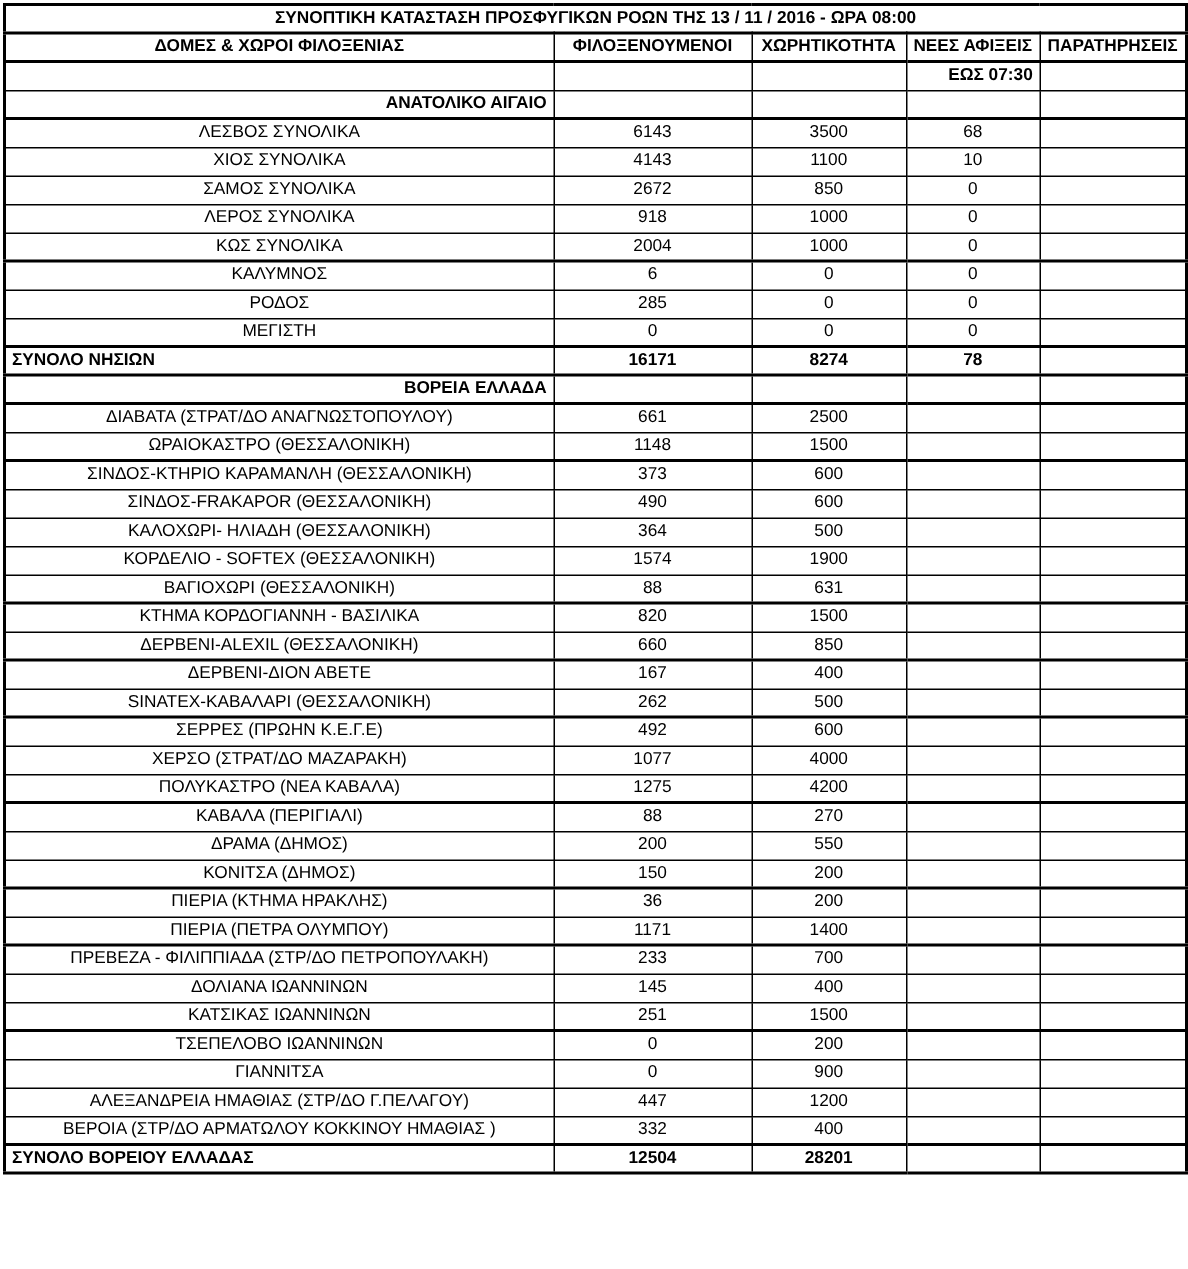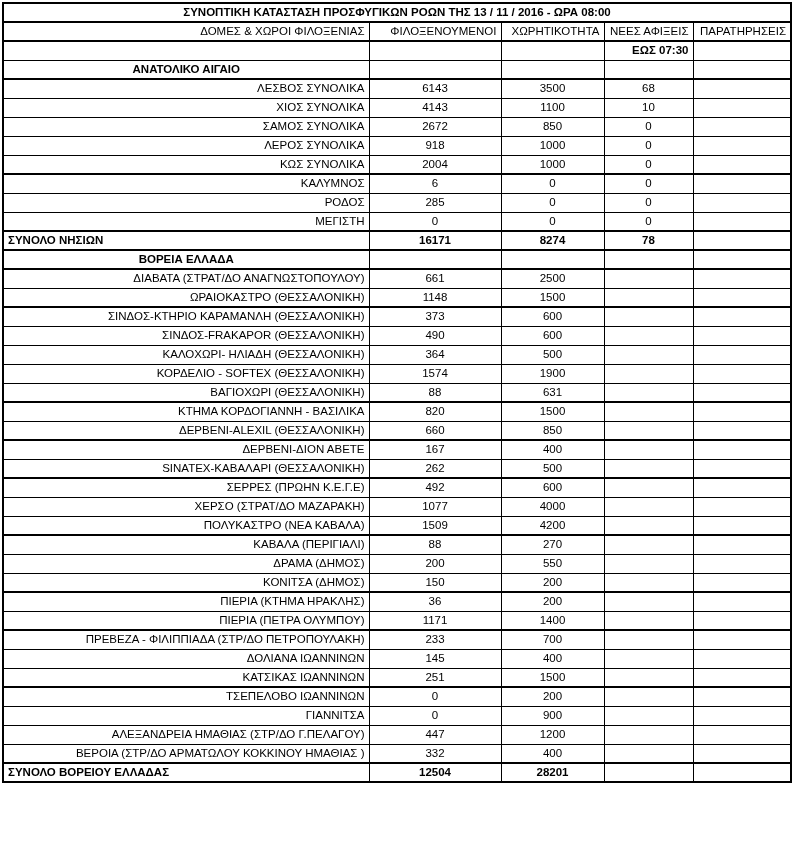--- a/index.html
+++ b/index.html
@@ -54,51 +54,51 @@
   .tb-bottom { border-bottom-width: 2px !important; }
 
   .title-cell {
     text-align: center;
     font-weight: bold;
     font-size: 12px;
     height: 20px;
     border-bottom-width: 2px !important;
   }
   .head-cell {
-    text-align: right;
-    font-weight: normal;
+    text-align: center;
+    font-weight: bold;
     font-size: 11.5px;
     height: 20px;
     border-bottom-width: 2px !important;
   }
   .sub-cell {
     text-align: right;
     font-weight: bold;
     font-size: 11px;
     height: 20px;
   }
   .region-cell {
-    text-align: center;
+    text-align: right;
     font-weight: bold;
     font-size: 11.5px;
     height: 20px;
   }
   .total-label {
     text-align: left;
     font-weight: bold;
     font-size: 11.5px;
     padding-right: 6px;
   }
   .num {
     text-align: center;
     font-size: 11.5px;
   }
   .num.b { font-weight: bold; }
   .name {
-    text-align: right;
+    text-align: center;
     font-size: 11.5px;
   }
 </style>
 </head>
 <body>
 
 <div id="sheet">
   <table class="report">
     <colgroup>
       <col class="c-name">
@@ -288,21 +288,21 @@
         </tr>
         <tr>
           <td class="name">ΧΕΡΣΟ (ΣΤΡΑΤ/ΔΟ ΜΑΖΑΡΑΚΗ)</td>
           <td class="num">1077</td>
           <td class="num">4000</td>
           <td class="num"></td>
           <td class="num"></td>
         </tr>
         <tr>
           <td class="name tb-bottom">ΠΟΛΥΚΑΣΤΡΟ (ΝΕΑ ΚΑΒΑΛΑ)</td>
-          <td class="num tb-bottom">1509</td>
+          <td class="num tb-bottom">1275</td>
           <td class="num tb-bottom">4200</td>
           <td class="num tb-bottom"></td>
           <td class="num tb-bottom"></td>
         </tr>
         <tr>
           <td class="name">ΚΑΒΑΛΑ (ΠΕΡΙΓΙΑΛΙ)</td>
           <td class="num">88</td>
           <td class="num">270</td>
           <td class="num"></td>
           <td class="num"></td>

